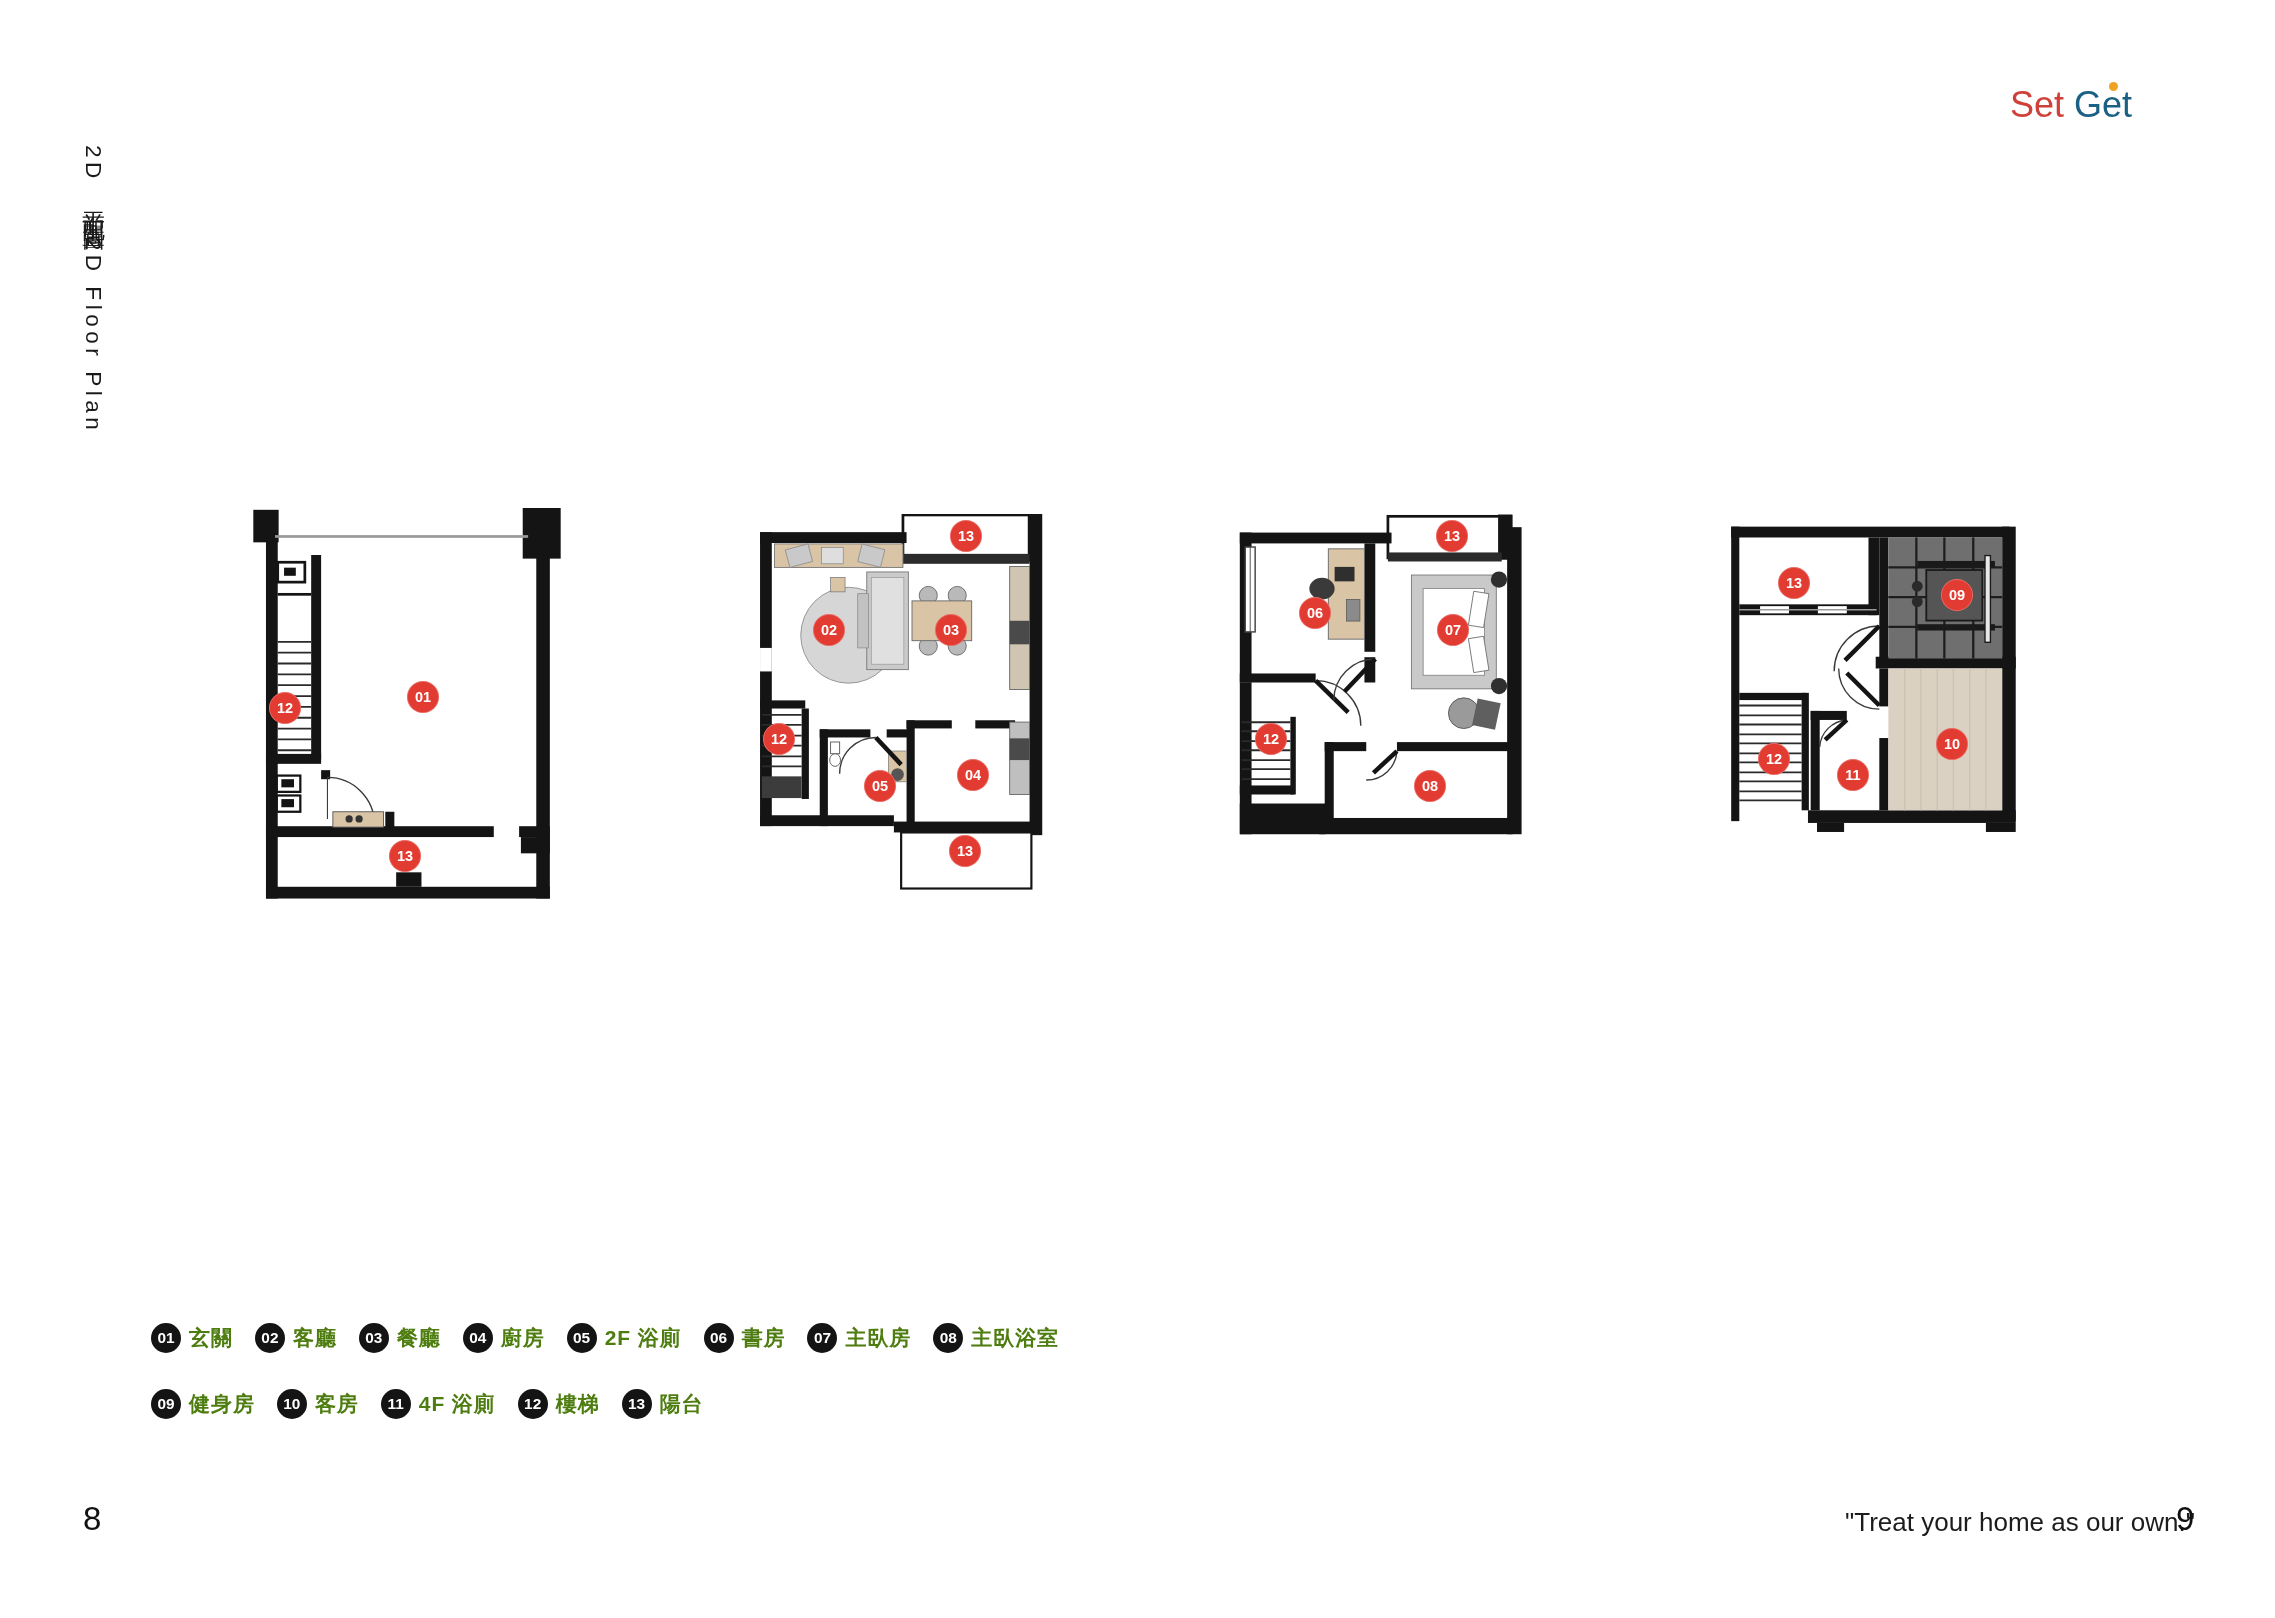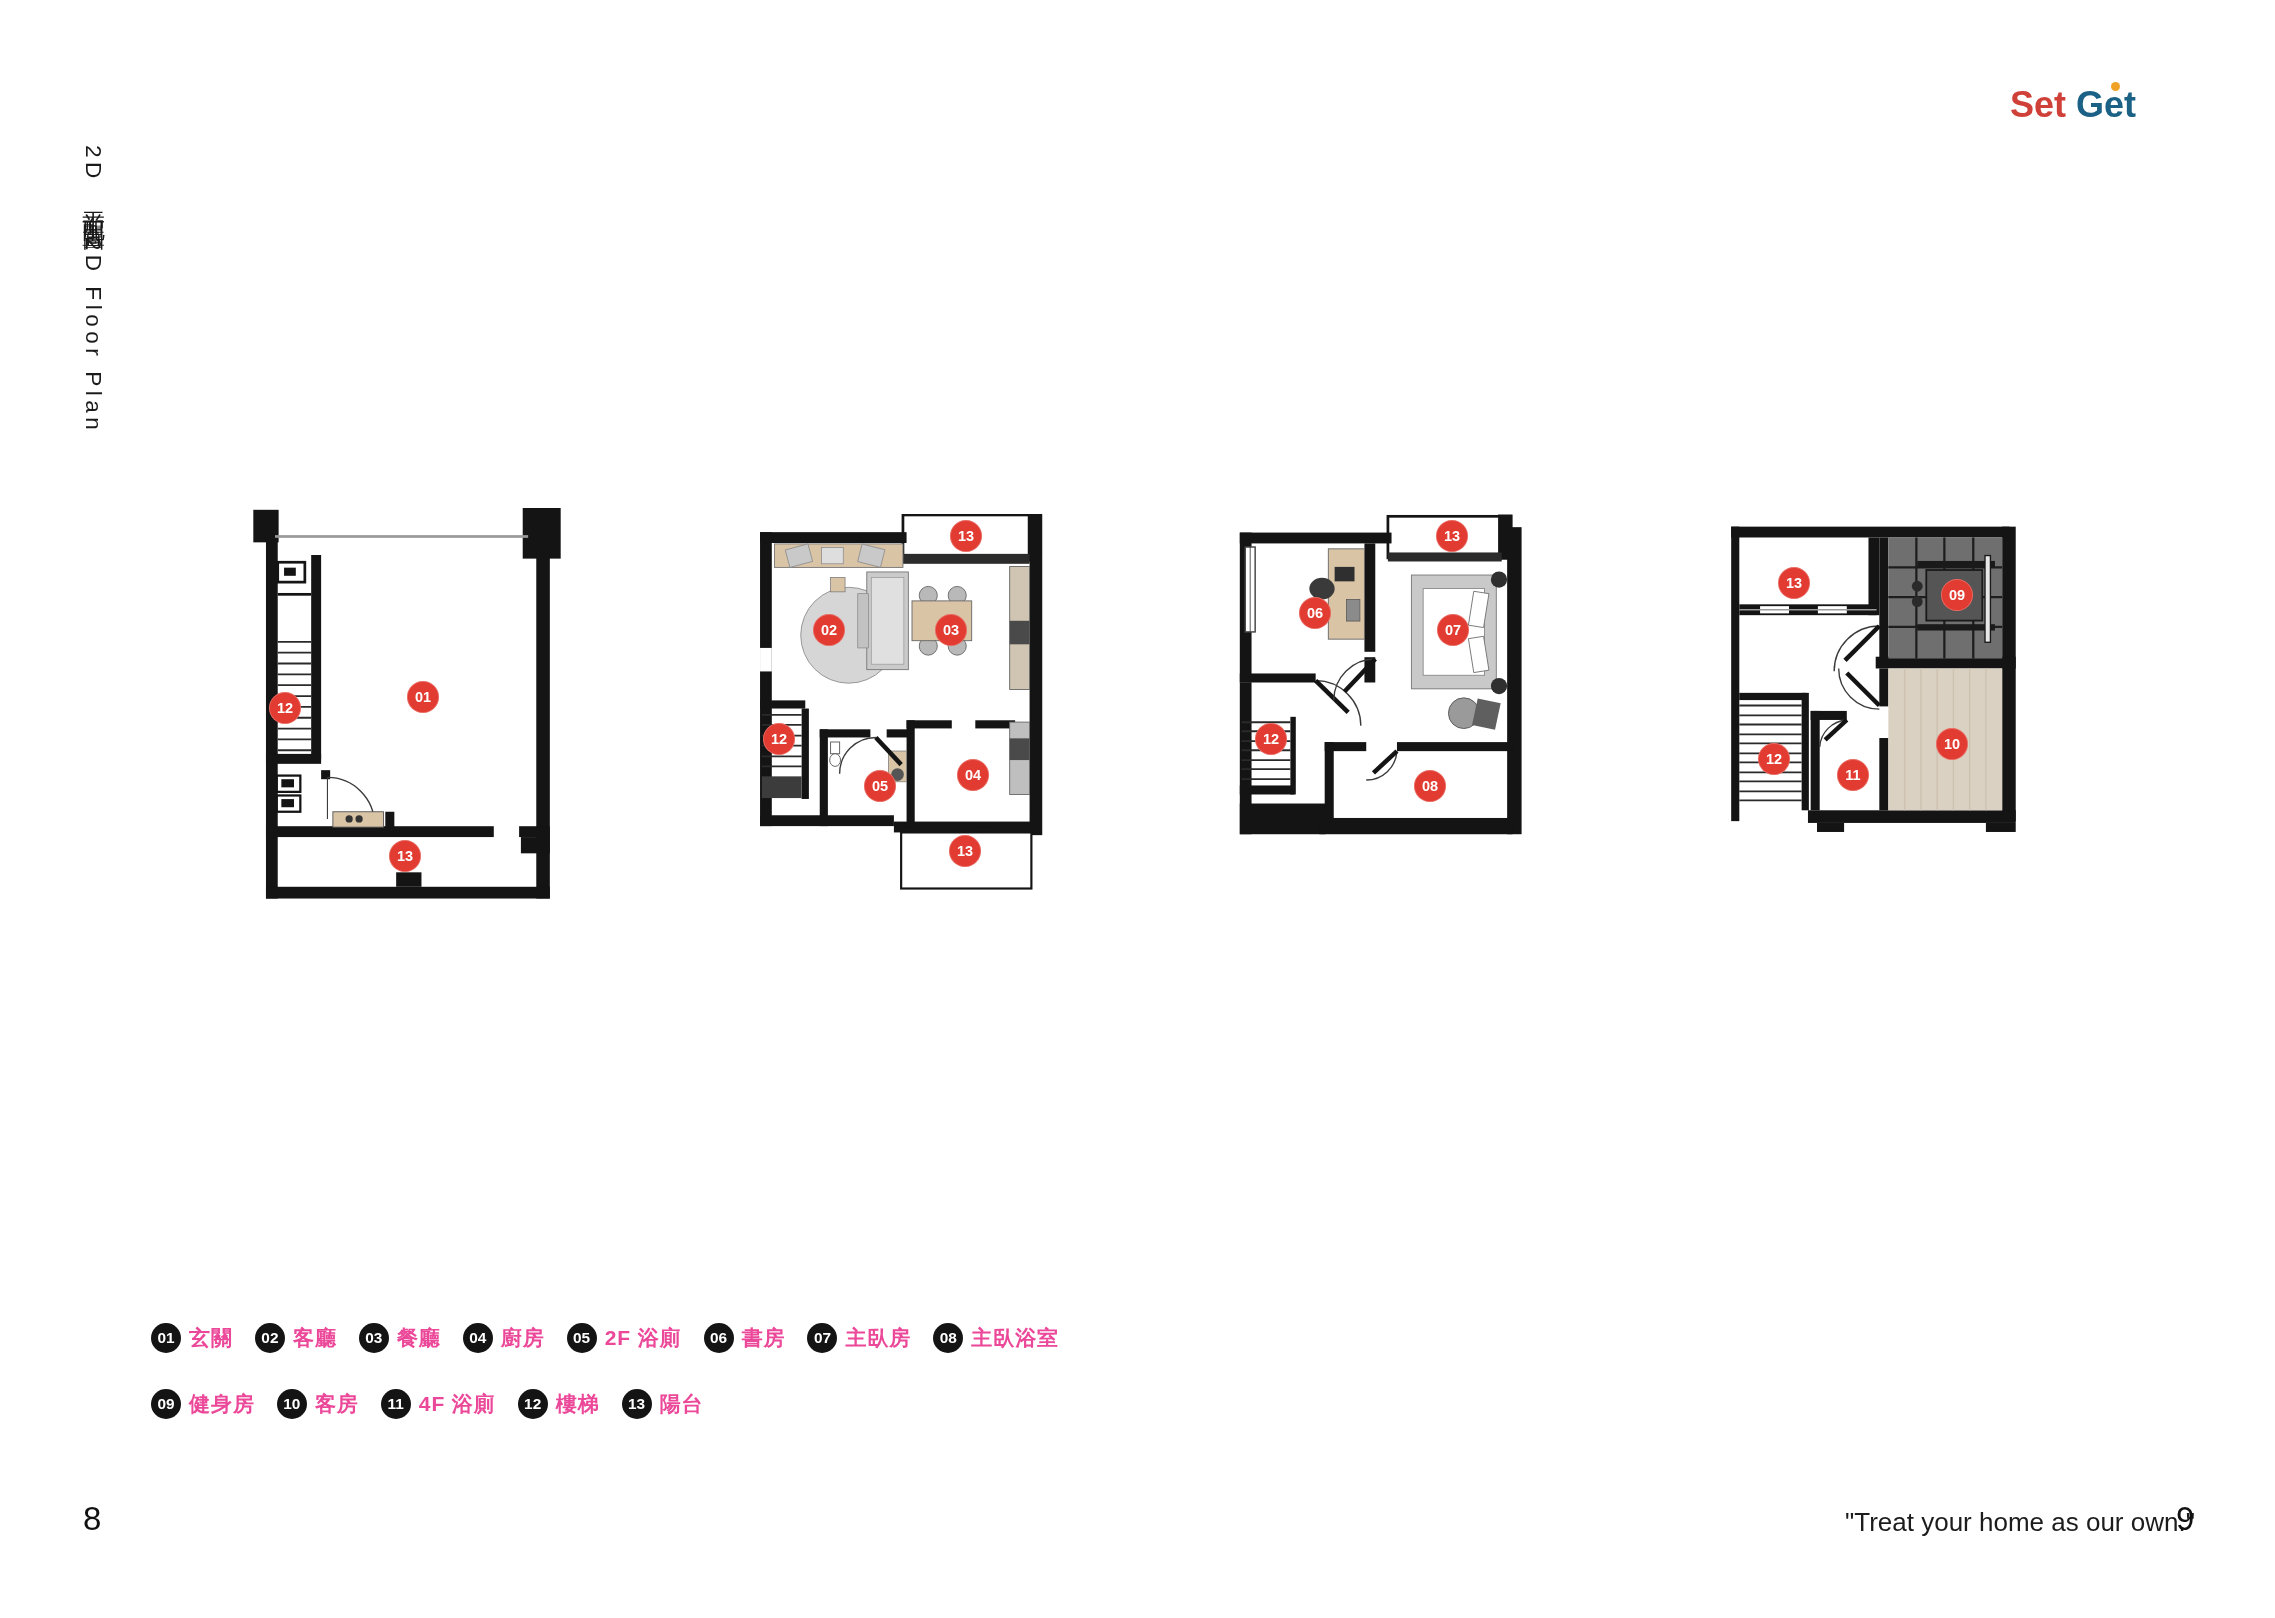--- a/index.html
+++ b/index.html
@@ -7,21 +7,21 @@
 
   
   .side-title{
     position:absolute;left:78px;top:145px;
     writing-mode:vertical-rl;text-orientation:mixed;
     font-size:22.6px;letter-spacing:4.5px;color:#1a1a1a;font-weight:500;
     white-space:pre;
   }
 
   
-  .logo{position:absolute;left:2010px;top:87px;display:flex;gap:10px;font-size:36px;font-weight:bold;line-height:1;}
+  .logo{position:absolute;left:2010px;top:87px;display:flex;gap:10px;font-size:36px;font-weight:normal;line-height:1;}
   .logo-set{color:var(--logo-set,#cf4038);}
   .logo-get-wrap{position:relative;}
   .logo-get{color:var(--logo-get,#1b6186);}
   .logo-dot{position:absolute;width:9px;height:9px;border-radius:50%;background:var(--logo-dot,#f0a225);left:35px;top:-5.4px;}
 
   
   .plan{position:absolute;}
   .plan svg{position:absolute;left:0;top:0;}
   .marker{
     position:absolute;width:32px;height:32px;border-radius:50%;
@@ -33,21 +33,21 @@
   
   .legend-row{position:absolute;left:151px;display:flex;align-items:center;gap:22px;}
   .legend-row-1{top:1323px;}
   .legend-row-2{top:1389px;}
   .legend-item{display:flex;align-items:center;gap:8.1px;}
   .legend-badge{
     width:30px;height:30px;border-radius:50%;background:#141414;color:#fff;
     display:flex;align-items:center;justify-content:center;
     font-size:15.4px;font-weight:bold;flex:0 0 auto;
   }
-  .legend-label{font-size:21px;font-weight:600;letter-spacing:0.9px;color:#ec4899;white-space:nowrap;}
+  .legend-label{font-size:21px;font-weight:600;letter-spacing:0.9px;color:#4d7c0f;white-space:nowrap;}
 
   
   .page-num{position:absolute;font-size:33px;color:#111;}
   .page-num-left{left:83px;top:1500px;}
   .page-num-right{left:2176px;top:1500px;}
   .footer-quote{position:absolute;left:1845px;top:1507px;font-size:26px;color:#1c1c1c;}
 </style>
 </head>
 <body>
 

